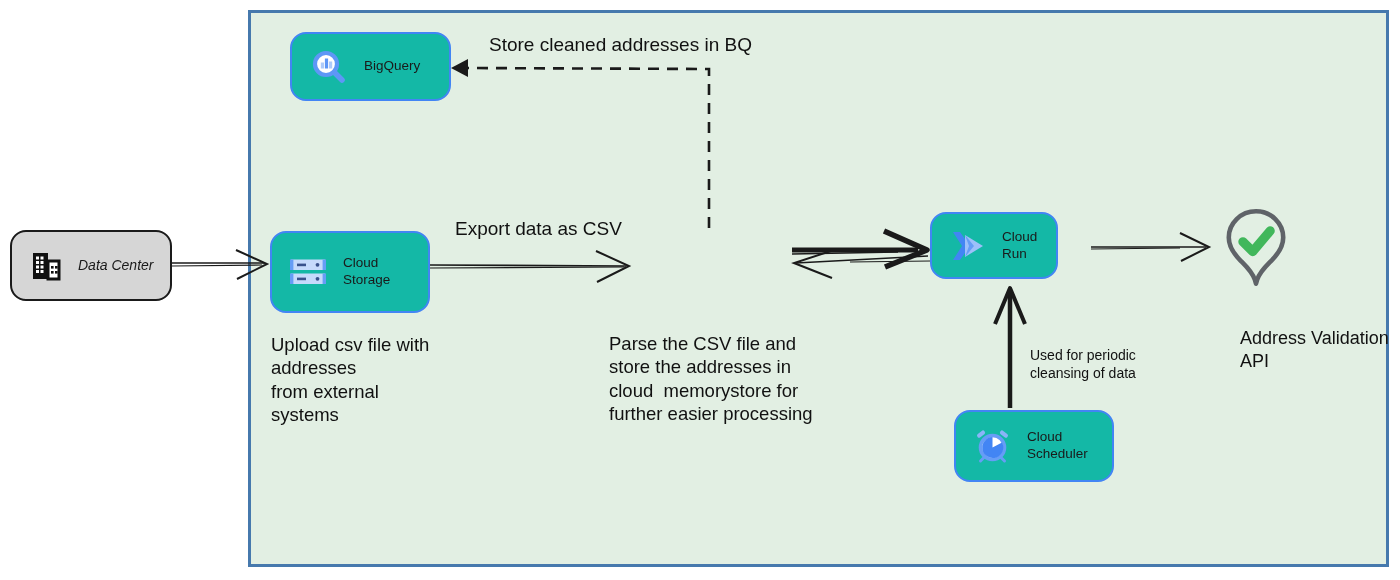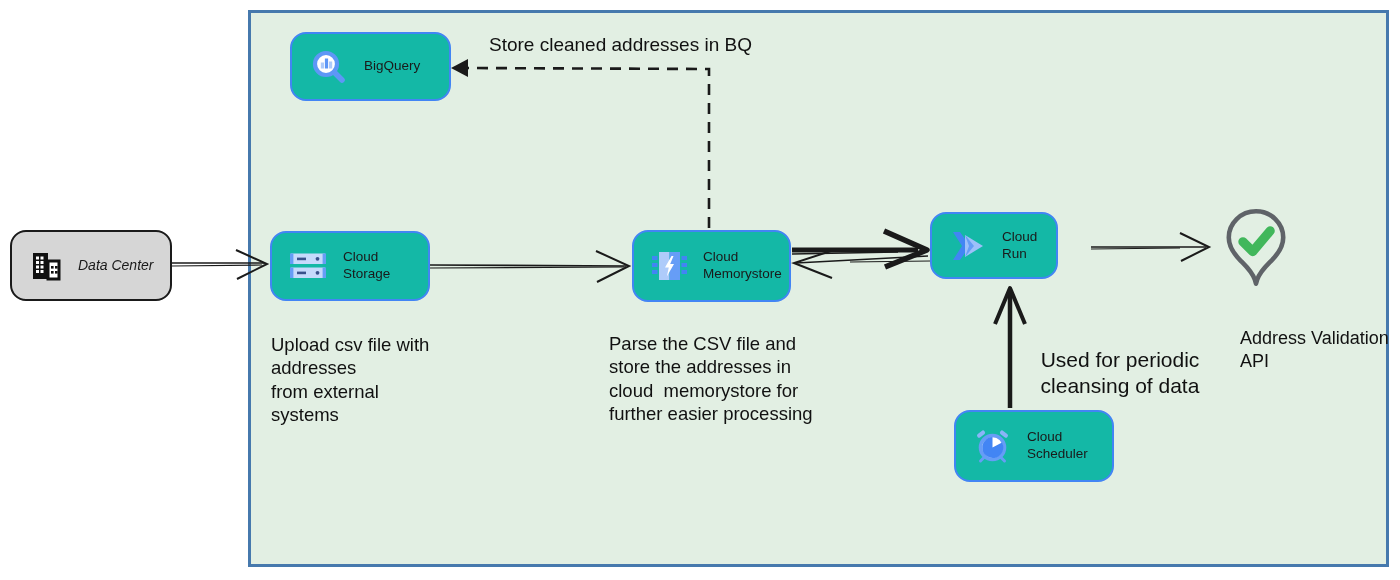--- a/index.html
+++ b/index.html
@@ -25,29 +25,30 @@
   .pin-wrap{position:absolute;left:1221px;top:208px;width:70px;height:98px;}
 </style>
 </head>
 <body>
 
 <div class="canvas">
 
   <div class="gcp-container"></div>
 
   <div class="edge-label" style="left:489px;top:34px;">Store cleaned addresses in BQ</div>
+  <div class="edge-label" style="left:455px;top:218px;">Export data as CSV</div>
   <div class="note" style="left:609px;top:332px;width:270px;">Parse the CSV file and
 store the addresses in
 cloud  memorystore for
 further easier processing</div>
   <div class="note" style="left:271px;top:333px;width:230px;">Upload csv file with
 addresses
 from external
 systems</div>
-  <div class="note" style="left:1030px;top:347px;width:180px;font-size:21px;text-align:center;">Used for periodic
+  <div class="note" style="left:1030px;top:347px;width:180px;font-size:14px;">Used for periodic
 cleansing of data</div>
   <div class="note" style="left:1240px;top:327px;width:160px;font-size:18px;">Address Validation
 API</div>
 
   <svg class="overlay" viewBox="0 0 1400 580">
     <g stroke="#1a1a1a" fill="none">
 
       <g>
         <line x1="172" y1="263" x2="264" y2="263" stroke-width="1.6"></line>
         <line x1="172" y1="266" x2="262" y2="265" stroke-width="1.2"></line>
@@ -118,55 +119,38 @@
         <circle cx="16" cy="16" r="11" fill="#fff" stroke="#5e97f6" stroke-width="4.2"></circle>
         <rect x="10.8" y="14.5" width="3.2" height="6" fill="#aecbfa"></rect>
         <rect x="14.9" y="10.5" width="3.2" height="10" fill="#5e97f6"></rect>
         <rect x="19" y="13.5" width="3.2" height="7" fill="#aecbfa"></rect>
         <line x1="24.5" y1="24.5" x2="32" y2="32" stroke="#5e97f6" stroke-width="5.6" stroke-linecap="round"></line>
       </svg>
     </span>
     <span class="label">BigQuery</span>
   </div>
 
-  <div class="node" style="left:270px;top:231px;width:160px;height:70px;justify-content:space-between;">
+  <div class="node" style="left:270px;top:231px;width:160px;height:82px;justify-content:space-between;">
     <span class="icon">
       <svg width="37" height="30" viewBox="0 0 37 30">
         <rect x="0" y="2.5" width="36" height="10.5" rx="1.5" fill="#c6dafc"></rect>
         <rect x="0" y="2.5" width="3.4" height="10.5" fill="#669df6"></rect>
         <rect x="32.6" y="2.5" width="3.4" height="10.5" fill="#669df6"></rect>
         <rect x="7" y="6.6" width="9" height="2.6" fill="#39518c"></rect>
         <circle cx="27.5" cy="7.8" r="1.9" fill="#39518c"></circle>
         <rect x="0" y="16.5" width="36" height="10.5" rx="1.5" fill="#c6dafc"></rect>
         <rect x="0" y="16.5" width="3.4" height="10.5" fill="#669df6"></rect>
         <rect x="32.6" y="16.5" width="3.4" height="10.5" fill="#669df6"></rect>
         <rect x="7" y="20.6" width="9" height="2.6" fill="#39518c"></rect>
         <circle cx="27.5" cy="21.8" r="1.9" fill="#39518c"></circle>
       </svg>
     </span>
     <span class="label">Cloud Storage</span>
   </div>
 
-  <div class="node" style="left:632px;top:230px;width:159px;height:72px;">
-    <span class="icon">
-      <svg width="35" height="33" viewBox="0 0 35 33">
-        <rect x="0" y="6" width="5.5" height="4" fill="#4285f4"></rect>
-        <rect x="0" y="13" width="5.5" height="4" fill="#4285f4"></rect>
-        <rect x="0" y="20" width="5.5" height="4" fill="#4285f4"></rect>
-        <rect x="29.5" y="6" width="5.5" height="4" fill="#4285f4"></rect>
-        <rect x="29.5" y="13" width="5.5" height="4" fill="#4285f4"></rect>
-        <rect x="29.5" y="20" width="5.5" height="4" fill="#4285f4"></rect>
-        <rect x="7" y="2" width="10.5" height="28" fill="#aecbfa"></rect>
-        <rect x="17.5" y="2" width="10.5" height="28" fill="#669df6"></rect>
-        <polygon points="19.5,6 13,17.5 16.8,17.5 14.8,26.5 22,14 18.2,14 21.5,6" fill="#fff"></polygon>
-      </svg>
-    </span>
-    <span class="label">Cloud
-Memorystore</span>
-  </div>
 
   <div class="node" style="left:930px;top:212px;width:128px;height:67px;">
     <span class="icon">
       <svg width="36" height="30" viewBox="0 0 36 30">
         <path d="M3,1 L10,1 L20,15 L10,29 L3,29 L12,15 Z" fill="#4285f4"></path>
         <polygon points="15,4 33,15 15,26" fill="#9dc0fa"></polygon>
         <polygon points="15,4 24,15 15,26 19,15" fill="#669df6"></polygon>
       </svg>
     </span>
     <span class="label">Cloud Run</span>

